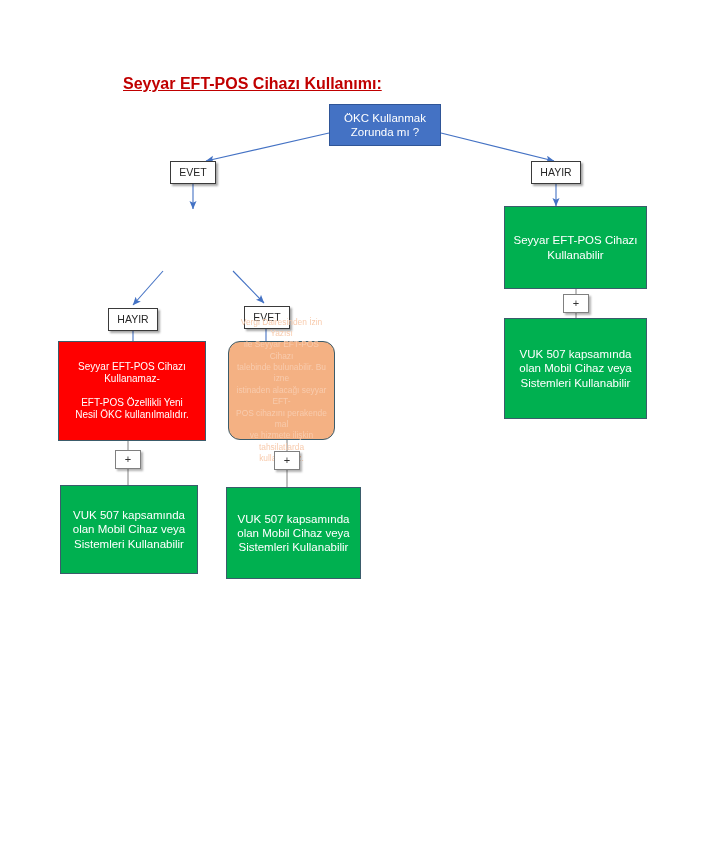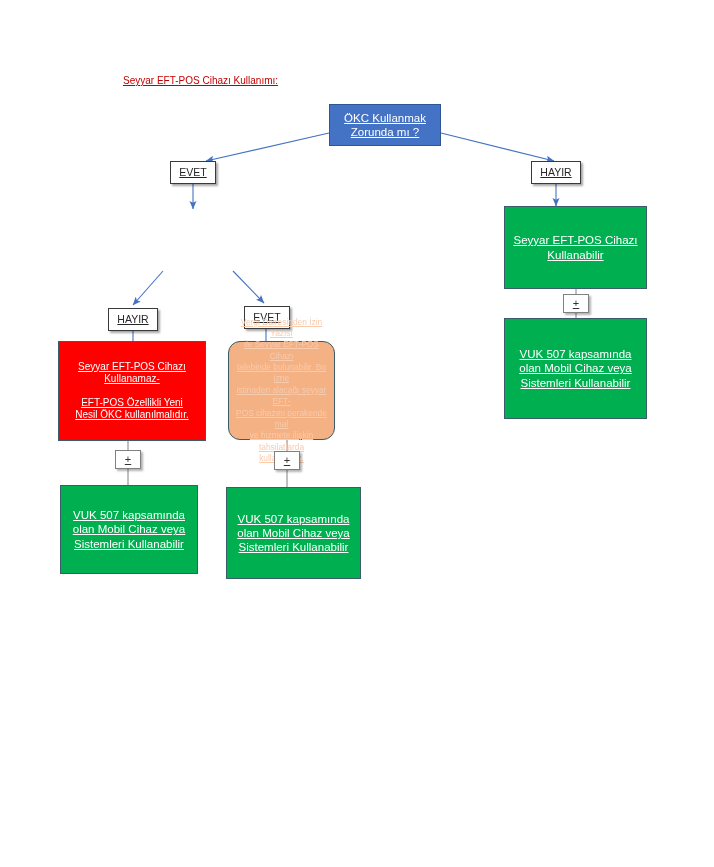--- a/index.html
+++ b/index.html
@@ -28,21 +28,20 @@
     pointer-events: none;
   }
   .node {
     position: absolute;
     box-sizing: border-box;
     display: flex;
     align-items: center;
     justify-content: center;
     text-align: center;
     line-height: 1.22;
-    text-decoration: underline;
   }
   
   .box-blue {
     background: #4472c4;
     border: 1.5px solid #2f5597;
     color: #ffffff;
     font-size: 11.5px;
   }
   
   .box-green {
@@ -88,22 +87,22 @@
     white-space: pre-line;
     padding: 0 4px;
   }
   .box-orange .txt { padding: 0 2px; }
 
   
   #title {
     position: absolute;
     left: 123px;
     top: 75px;
-    font-size: 10px;
-    font-weight: normal;
+    font-size: 16px;
+    font-weight: bold;
     color: #c00000;
     text-decoration: underline;
     white-space: nowrap;
   }
 </style>
 </head>
 <body>
 
 <div id="canvas">
 

